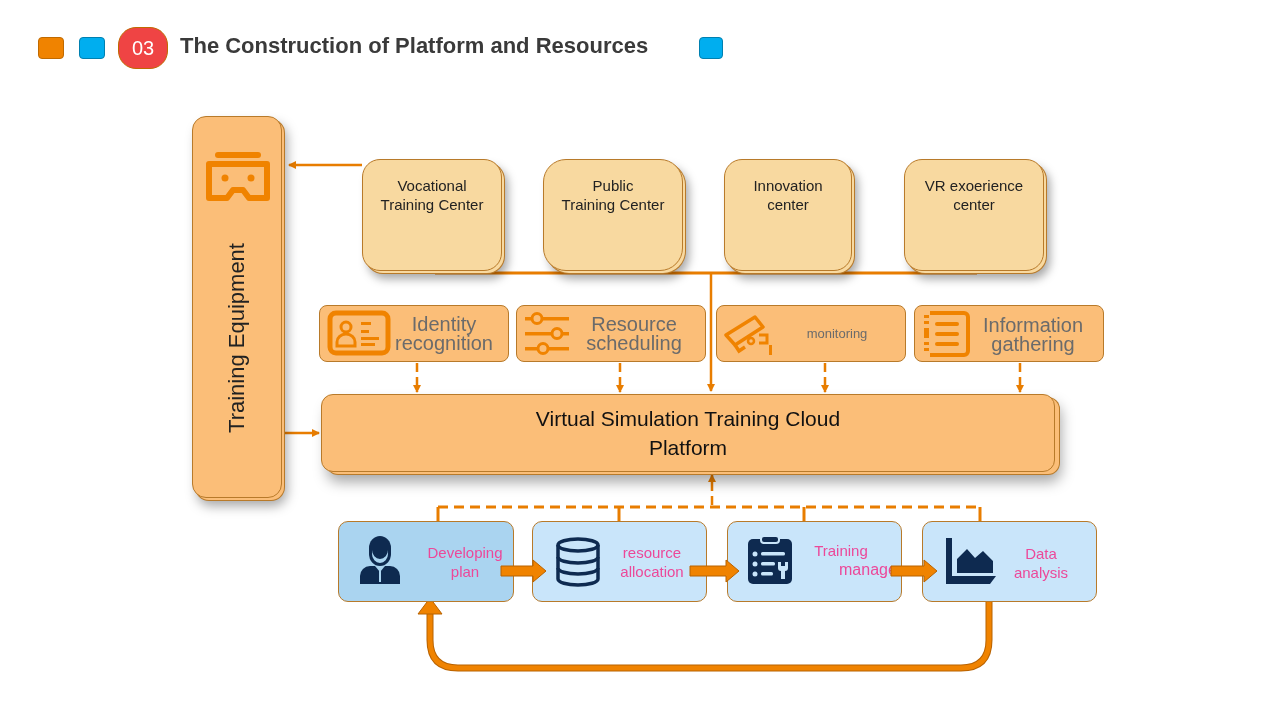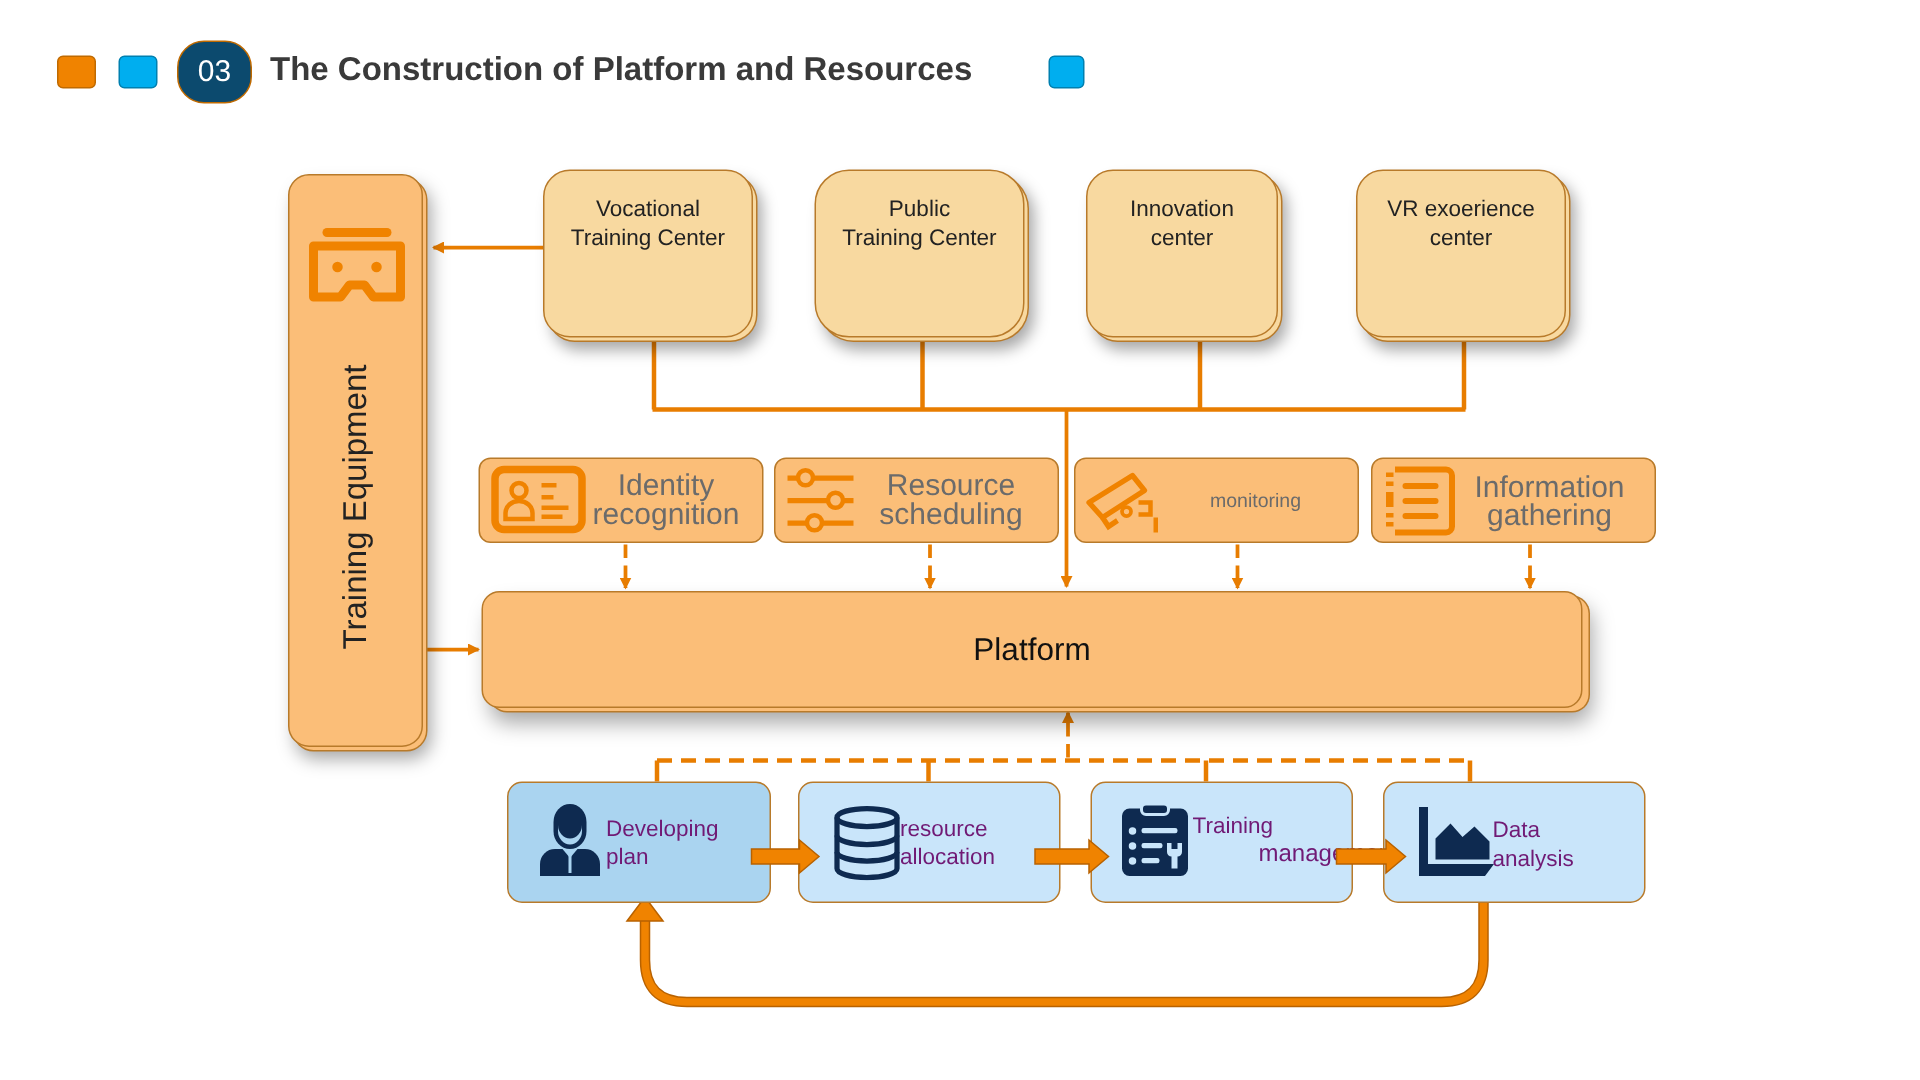--- a/index.html
+++ b/index.html
@@ -2,35 +2,35 @@
 <html><head>
 <meta charset="utf-8">
 <style>
   html, body { margin: 0; padding: 0; }
   body { width: 1280px; height: 720px; position: relative; background: #ffffff; font-family: "Liberation Sans", sans-serif; overflow: hidden; }
 
   
   .hdr-sq { position: absolute; border-radius: 4px; }
   .sq-orange { background: #f08300; border: 1px solid #c06a00; }
   .sq-blue { background: #00aeef; border: 1px solid #0080b0; }
-  .hdr-num { position: absolute; left: 118px; top: 27px; width: 48px; height: 40px; background: #0c4a6e; border: 1px solid #c06a00; border-radius: 18px; color: #fff; font-size: 20px; display: flex; align-items: center; justify-content: center; }
+  .hdr-num { position: absolute; left: 118px; top: 27px; width: 48px; height: 40px; background: #ef4444; border: 1px solid #c06a00; border-radius: 18px; color: #fff; font-size: 20px; display: flex; align-items: center; justify-content: center; }
   .hdr-title { position: absolute; left: 180px; top: 33px; font-size: 22px; font-weight: bold; color: #3a3a3a; white-space: nowrap; }
 
   
   .box { position: absolute; box-sizing: border-box; display: flex; align-items: center; justify-content: center; text-align: center; }
-  .center-box { background: #f8d9a0; border: 1px solid #b87a2a; border-radius: 18px; box-shadow: 3px 3px 0 -1px #f8d9a0, 3px 3px 0 0 #b87a2a, 6px 8px 10px rgba(0,0,0,0.35); font-size: 15px; color: #222; line-height: 19px; padding: 0 6px; }
+  .center-box { background: #f8d9a0; border: 1px solid #b87a2a; border-radius: 18px; box-shadow: 3px 3px 0 -1px #f8d9a0, 3px 3px 0 0 #b87a2a, 6px 8px 10px rgba(0,0,0,0.35); font-size: 15px; color: #222; line-height: 19px; padding: 0 6px; margin-top: 46px; }
   .center-box span { display: block; margin-top: -20px; }
   .equip-box { left: 192px; top: 116px; width: 90px; height: 382px; background: #fbbe78; border: 1px solid #b87a2a; border-radius: 14px; box-shadow: 3px 3px 0 -1px #fbbe78, 3px 3px 0 0 #b87a2a, 5px 8px 12px rgba(0,0,0,0.35); }
   .equip-label { position: absolute; left: 237px; top: 338px; transform: translate(-50%, -50%) rotate(-90deg); font-size: 22px; color: #222; white-space: nowrap; }
   .func-box { background: #fbbe78; border: 1px solid #b87a2a; border-radius: 8px; height: 57px; top: 305px; }
   .func-label { position: absolute; font-size: 20px; color: #6b6b6b; line-height: 19px; text-align: center; }
   .platform-box { left: 321px; top: 394px; width: 734px; height: 78px; background: #fbbe78; border: 1px solid #b87a2a; border-radius: 12px; box-shadow: 5px 3px 0 -1px #fbbe78, 5px 3px 0 0 #b87a2a, 6px 10px 14px rgba(0,0,0,0.35); flex-direction: column; font-size: 21px; color: #111; line-height: 29px; }
   .proc-box { top: 521px; height: 81px; background: #c9e5fa; border: 1px solid #b87a2a; border-radius: 10px; }
   .proc-box.first { background: #aad4f0; }
-  .proc-label { position: absolute; font-size: 15px; color: #701a75; line-height: 19px; }
+  .proc-label { position: absolute; font-size: 15px; color: #ec4899; line-height: 19px; text-align: center; }
   .proc-label small { font-size: 16px; padding-left: 44px; }
 
   svg.lines { position: absolute; left: 0; top: 0; width: 1280px; height: 720px; pointer-events: none; }
   .icon { position: absolute; }
 </style>
 </head>
 <body>
 
 <div class="hdr-sq sq-orange" style="left:38px;top:37px;width:24px;height:20px;"></div>
 <div class="hdr-sq sq-blue" style="left:79px;top:37px;width:24px;height:20px;"></div>
@@ -159,20 +159,21 @@
   <rect x="13" y="12" width="24" height="4" rx="2" fill="#f08300"></rect>
   <rect x="13" y="22" width="24" height="4" rx="2" fill="#f08300"></rect>
   <rect x="13" y="32" width="24" height="4" rx="2" fill="#f08300"></rect>
 </svg>
 <div class="func-label" style="left:972px;top:316px;width:122px;">
   <div>Information</div>
   <div>gathering</div>
 </div>
 
 <div class="box platform-box">
+  <div>Virtual Simulation Training Cloud</div>
   <div>Platform</div>
 </div>
 
 <div class="box proc-box first" style="left:338px;width:176px;"></div>
 <svg class="icon" style="left:358px;top:536px;" width="44" height="50" viewBox="0 0 44 50">
   <path d="M11,12 a11,12 0 0 1 22,0 v6 a11,12 0 0 1 -22,0 z" fill="#0e2a50"></path>
   <path d="M14,14 a8,9 0 0 0 16,0 v4 a8,9 0 0 1 -16,0 z" fill="#aad4f0"></path>
   <path d="M2,48 v-8 a10,10 0 0 1 10,-10 h20 a10,10 0 0 1 10,10 v8 z" fill="#0e2a50"></path>
   <path d="M17,30 h10 l-5,6 z" fill="#aad4f0"></path>
   <rect x="21" y="34" width="2" height="12" fill="#aad4f0"></rect>

